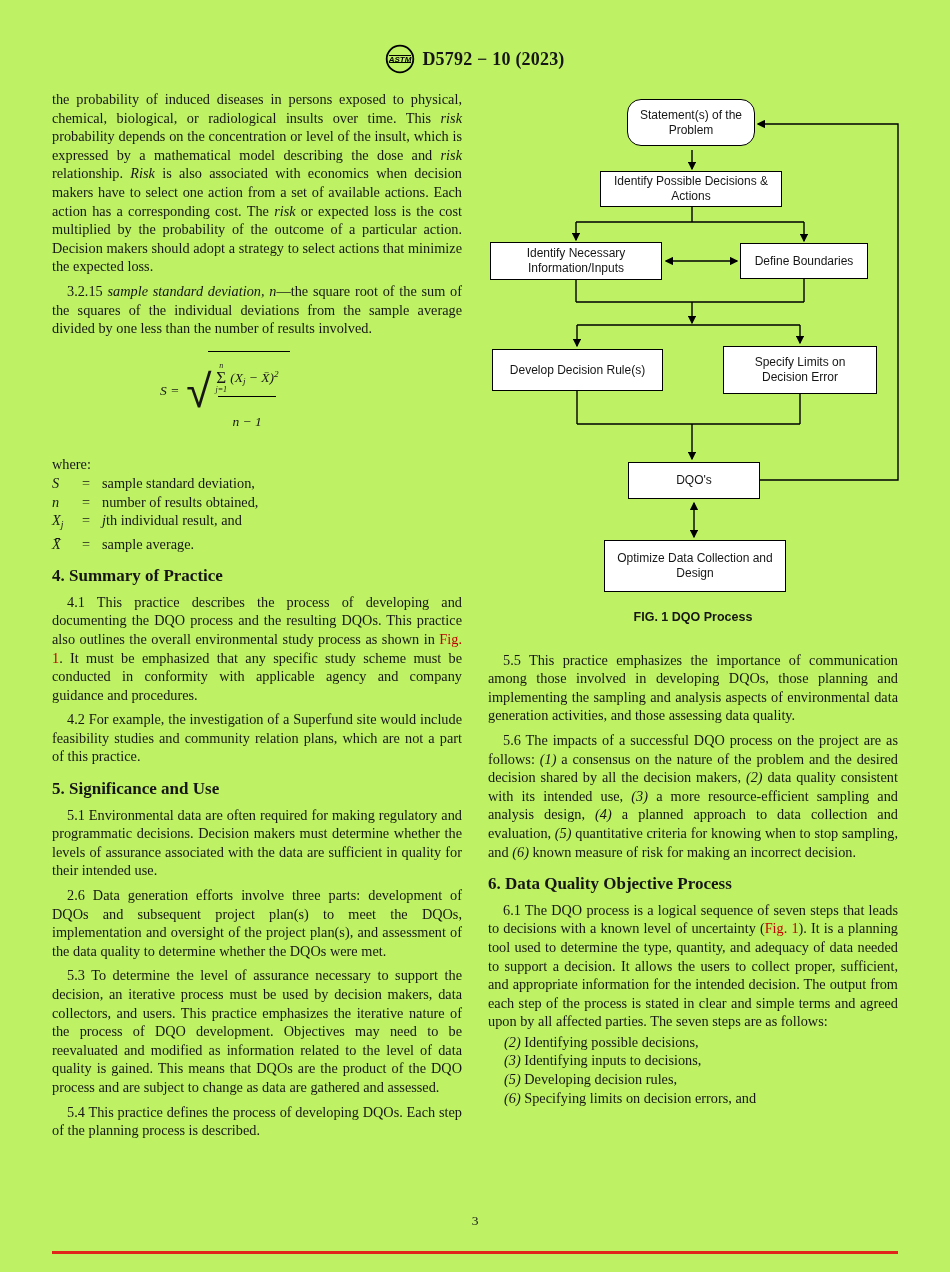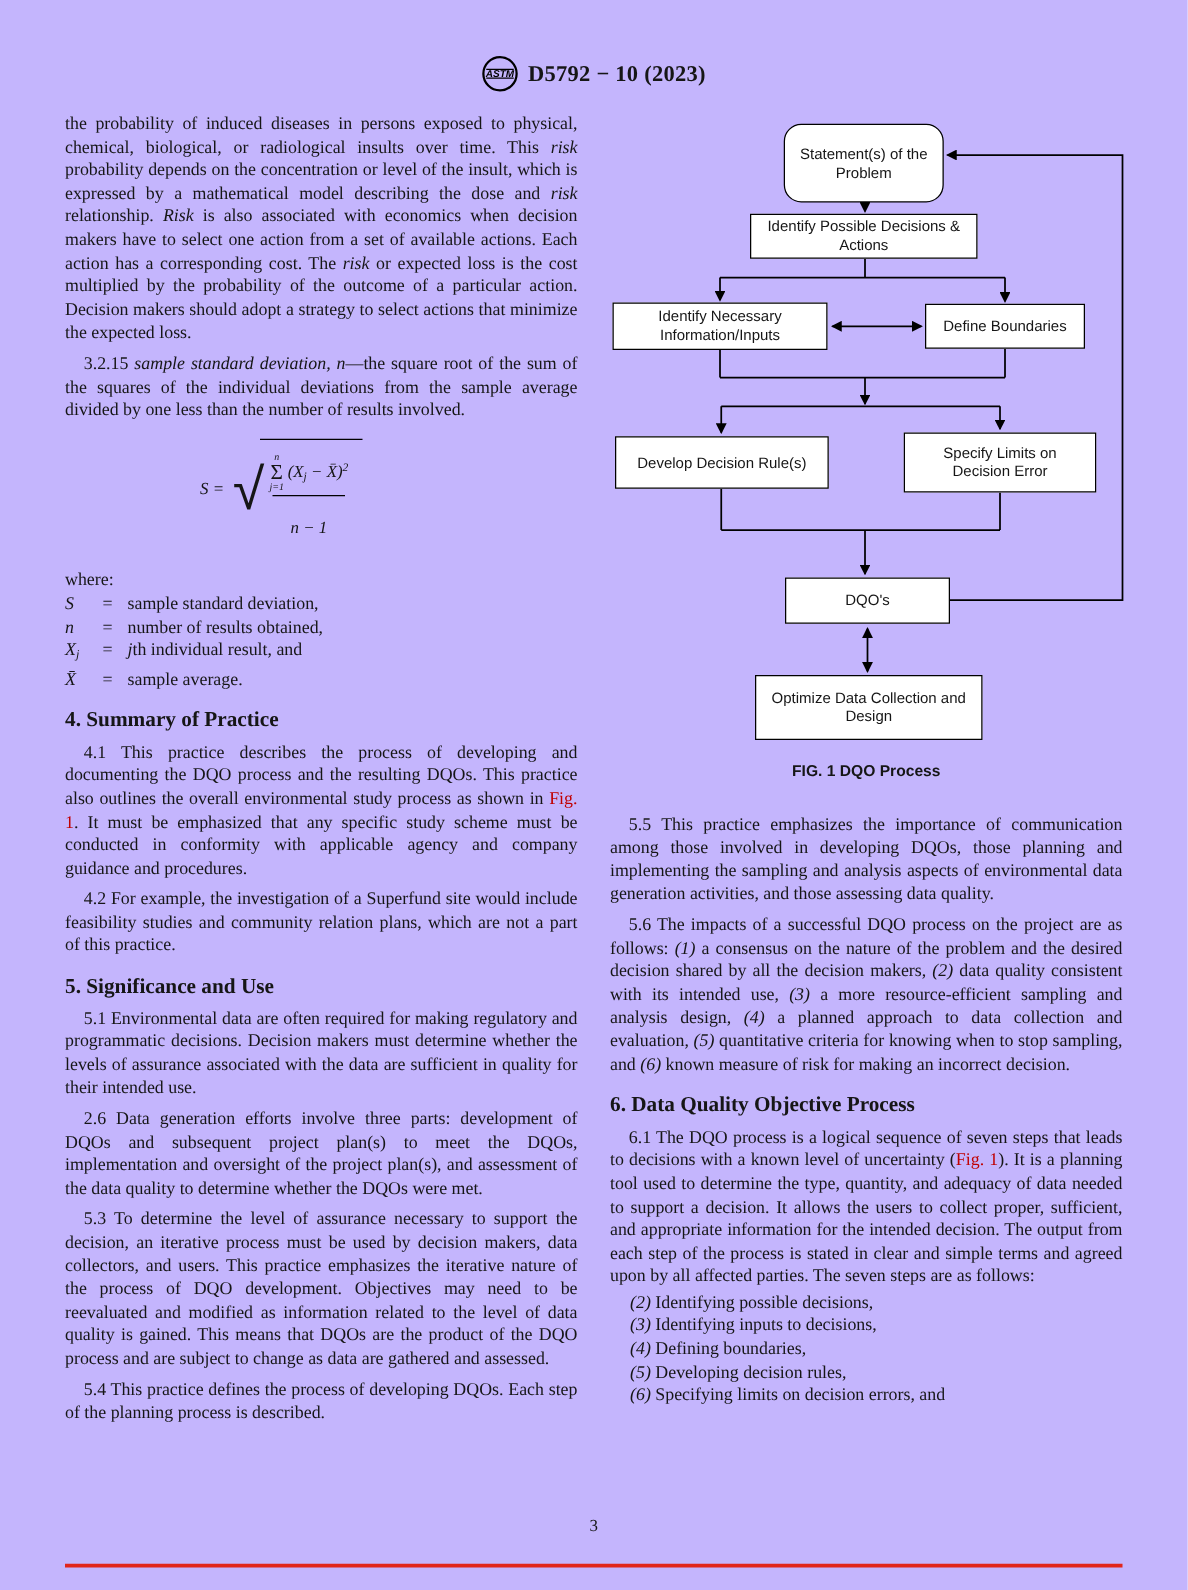--- a/index.html
+++ b/index.html
@@ -2,21 +2,21 @@
 <html style="--accent_red: #c00000; --rule_red: #e1251b;"><head>
 <meta charset="utf-8">
 <style>
   * { margin:0; padding:0; box-sizing:border-box; }
   html,body { background:#ffffff; }
   body {
     width:950px; height:1272px; position:relative; overflow:hidden;
     font-family:"Liberation Serif","DejaVu Serif",serif;
     color:#161616;
   }
-  .page { position:absolute; inset:0; background:#c4b5fd; }
+  .page { position:absolute; inset:0; background:#bef264; }
 
   
   .header { position:absolute; top:44px; left:0; width:100%; display:flex; justify-content:center; align-items:center; gap:7px; }
   .logo { display:block; }
   .designation { font-weight:bold; font-size:18px; letter-spacing:.2px; }
 
   
   .columns { position:absolute; top:90px; left:52px; width:846px; display:flex; gap:26px; }
   .col { width:410px; font-size:14.3px; line-height:18.6px; text-align:justify; }
   p.para { text-indent:15px; margin-top:6px; }
@@ -154,42 +154,41 @@
             <path d="M204 208 L204 229" marker-end="url(#arr)"></path>
             <path d="M89 231 L89 252" marker-end="url(#arr)"></path>
             <path d="M312 231 L312 249" marker-end="url(#arr)"></path>
             <path d="M204 330 L204 365" marker-end="url(#arr)"></path>
             <path d="M272 386 L410 386 L410 30 L270 30" marker-end="url(#arr)"></path>
             <path d="M178 167 L249 167" marker-start="url(#arr)" marker-end="url(#arr)"></path>
             <path d="M206 409 L206 443" marker-start="url(#arr)" marker-end="url(#arr)"></path>
           </g>
         </svg>
 
-        <div class="fnode rounded" style="left:139px;top:5px;width:128px;height:63px">Statement(s) of the Problem</div>
+        <div class="fnode rounded" style="left:139px;top:5px;width:128px;height:47px">Statement(s) of the Problem</div>
         <div class="fnode" style="left:112px;top:77px;width:182px;height:36px">Identify Possible Decisions &amp; Actions</div>
         <div class="fnode" style="left:2px;top:148px;width:172px;height:38px">Identify Necessary Information/Inputs</div>
         <div class="fnode" style="left:252px;top:149px;width:128px;height:36px">Define Boundaries</div>
         <div class="fnode" style="left:4px;top:255px;width:171px;height:42px">Develop Decision Rule(s)</div>
         <div class="fnode" style="left:235px;top:252px;width:154px;height:48px">Specify Limits on Decision Error</div>
         <div class="fnode" style="left:140px;top:368px;width:132px;height:37px">DQO's</div>
         <div class="fnode" style="left:116px;top:446px;width:182px;height:52px">Optimize Data Collection and Design</div>
       </div>
 
       <div class="fig-caption">FIG. 1 DQO Process</div>
 
       <p class="para">5.5 This practice emphasizes the importance of communication among those involved in developing DQOs, those planning and implementing the sampling and analysis aspects of environmental data generation activities, and those assessing data quality.</p>
       <p class="para"><span>5.6 The impacts of a successful DQO process on the project are as follows: </span><span class="st-i">(1)</span><span> a consensus on the nature of the problem and the desired decision shared by all the decision makers, </span><span class="st-i">(2)</span><span> data quality consistent with its intended use, </span><span class="st-i">(3)</span><span> a more resource-efficient sampling and analysis design, </span><span class="st-i">(4)</span><span> a planned approach to data collection and evaluation, </span><span class="st-i">(5)</span><span> quantitative criteria for knowing when to stop sampling, and </span><span class="st-i">(6)</span><span> known measure of risk for making an incorrect decision.</span></p>
 
       <h3 class="sec">6. Data Quality Objective Process</h3>
       <p class="para"><span>6.1 The DQO process is a logical sequence of seven steps that leads to decisions with a known level of uncertainty (</span><span class="st-red">Fig. 1</span><span>). It is a planning tool used to determine the type, quantity, and adequacy of data needed to support a decision. It allows the users to collect proper, sufficient, and appropriate information for the intended decision. The output from each step of the process is stated in clear and simple terms and agreed upon by all affected parties. The seven steps are as follows:</span></p>
 
       <div class="steps">
         <p><span class="st-i">(2)</span><span> Identifying possible decisions,</span></p>
         <p><span class="st-i">(3)</span><span> Identifying inputs to decisions,</span></p>
-        <p><span class="st-i">(4)</span><span> Defining boundaries,</span></p>
         <p><span class="st-i">(5)</span><span> Developing decision rules,</span></p>
         <p><span class="st-i">(6)</span><span> Specifying limits on decision errors, and</span></p>
       </div>
     </div>
   </div>
 
   <div class="footer">3</div>
   <div class="red-rule"></div>
 </div>
 

